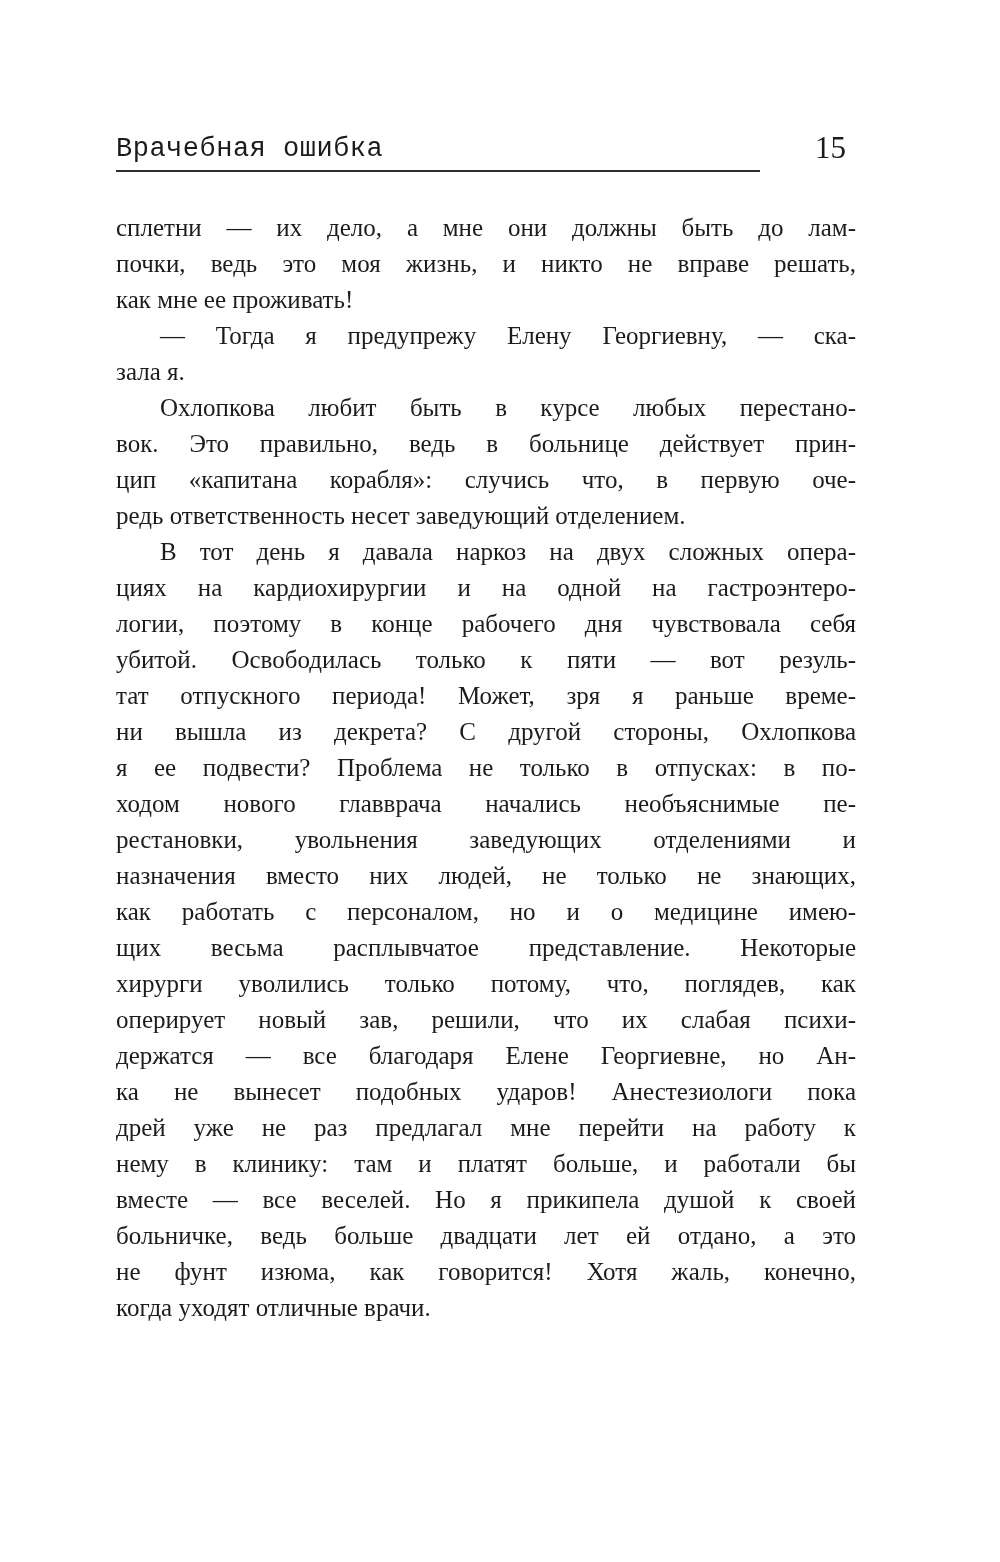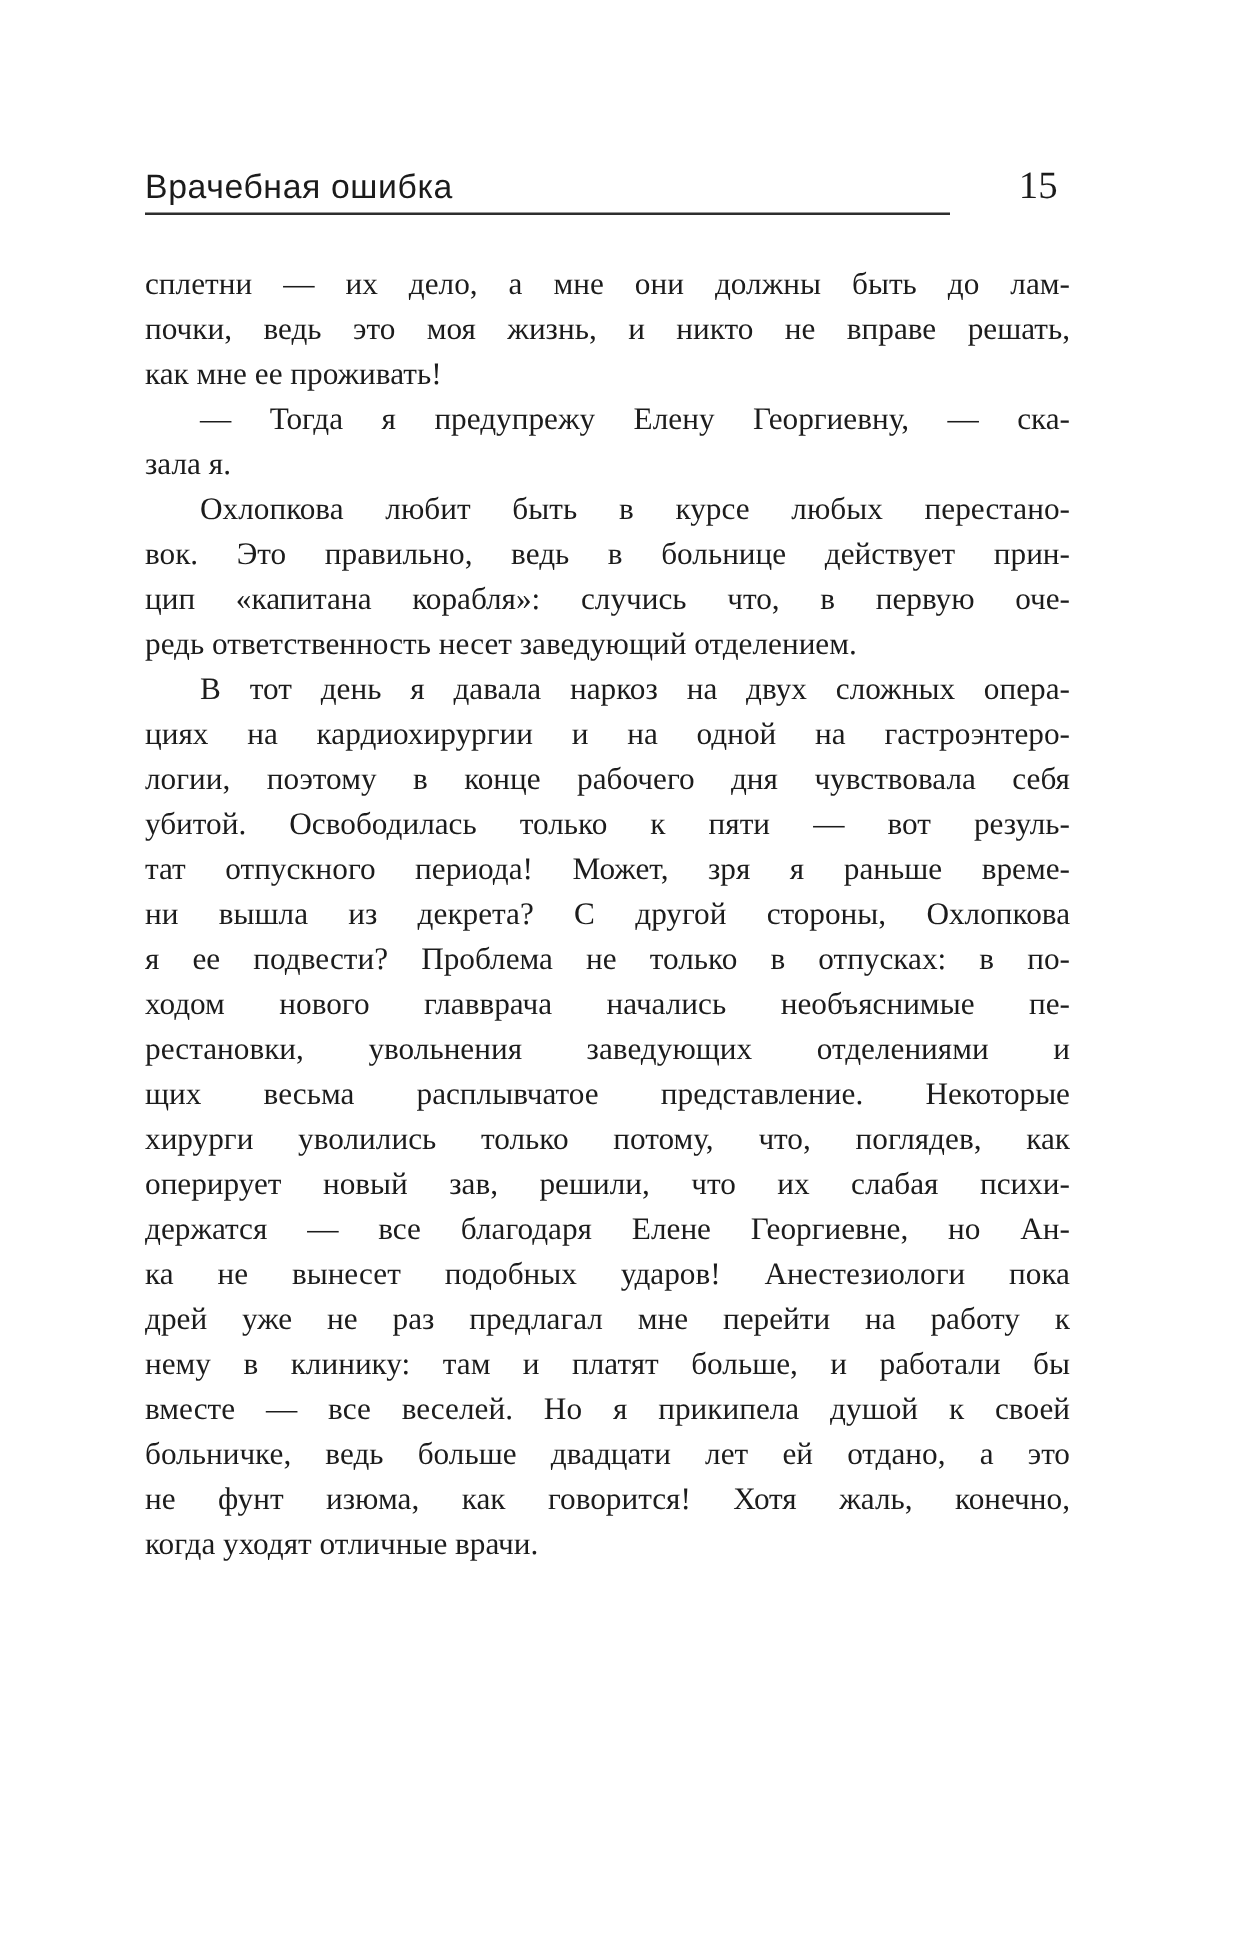--- a/index.html
+++ b/index.html
@@ -20,21 +20,21 @@
     position: absolute;
     left: 116px;
     top: 134px;
     width: 740px;
   }
   .header {
     position: relative;
     height: 62px;
   }
   .running-title {
-    font-family: Liberation Sans, sans-serif;
+    font-family: Liberation Mono, monospace;
     font-size: 27px;
     letter-spacing: 0.5px;
     color: #1b1b1b;
     white-space: nowrap;
   }
   .header-rule {
     position: absolute;
     left: 0;
     top: 36px;
     width: 644px;
@@ -98,20 +98,22 @@
         <div class="para">
           <div class="line indent">В тот день я давала наркоз на двух сложных опера-</div>
           <div class="line">циях на кардиохирургии и на одной на гастроэнтеро-</div>
           <div class="line">логии, поэтому в конце рабочего дня чувствовала себя</div>
           <div class="line">убитой. Освободилась только к пяти — вот резуль-</div>
           <div class="line">тат отпускного периода! Может, зря я раньше време-</div>
           <div class="line">ни вышла из декрета? С другой стороны, Охлопкова</div>
           <div class="line">я ее подвести? Проблема не только в отпусках: в по-</div>
           <div class="line">ходом нового главврача начались необъяснимые пе-</div>
           <div class="line">рестановки, увольнения заведующих отделениями и</div>
+          <div class="line">назначения вместо них людей, не только не знающих,</div>
+          <div class="line">как работать с персоналом, но и о медицине имею-</div>
           <div class="line">щих весьма расплывчатое представление. Некоторые</div>
           <div class="line">хирурги уволились только потому, что, поглядев, как</div>
           <div class="line">оперирует новый зав, решили, что их слабая психи-</div>
           <div class="line">держатся — все благодаря Елене Георгиевне, но Ан-</div>
           <div class="line">ка не вынесет подобных ударов! Анестезиологи пока</div>
           <div class="line">дрей уже не раз предлагал мне перейти на работу к</div>
           <div class="line">нему в клинику: там и платят больше, и работали бы</div>
           <div class="line">вместе — все веселей. Но я прикипела душой к своей</div>
           <div class="line">больничке, ведь больше двадцати лет ей отдано, а это</div>
           <div class="line">не фунт изюма, как говорится! Хотя жаль, конечно,</div>

